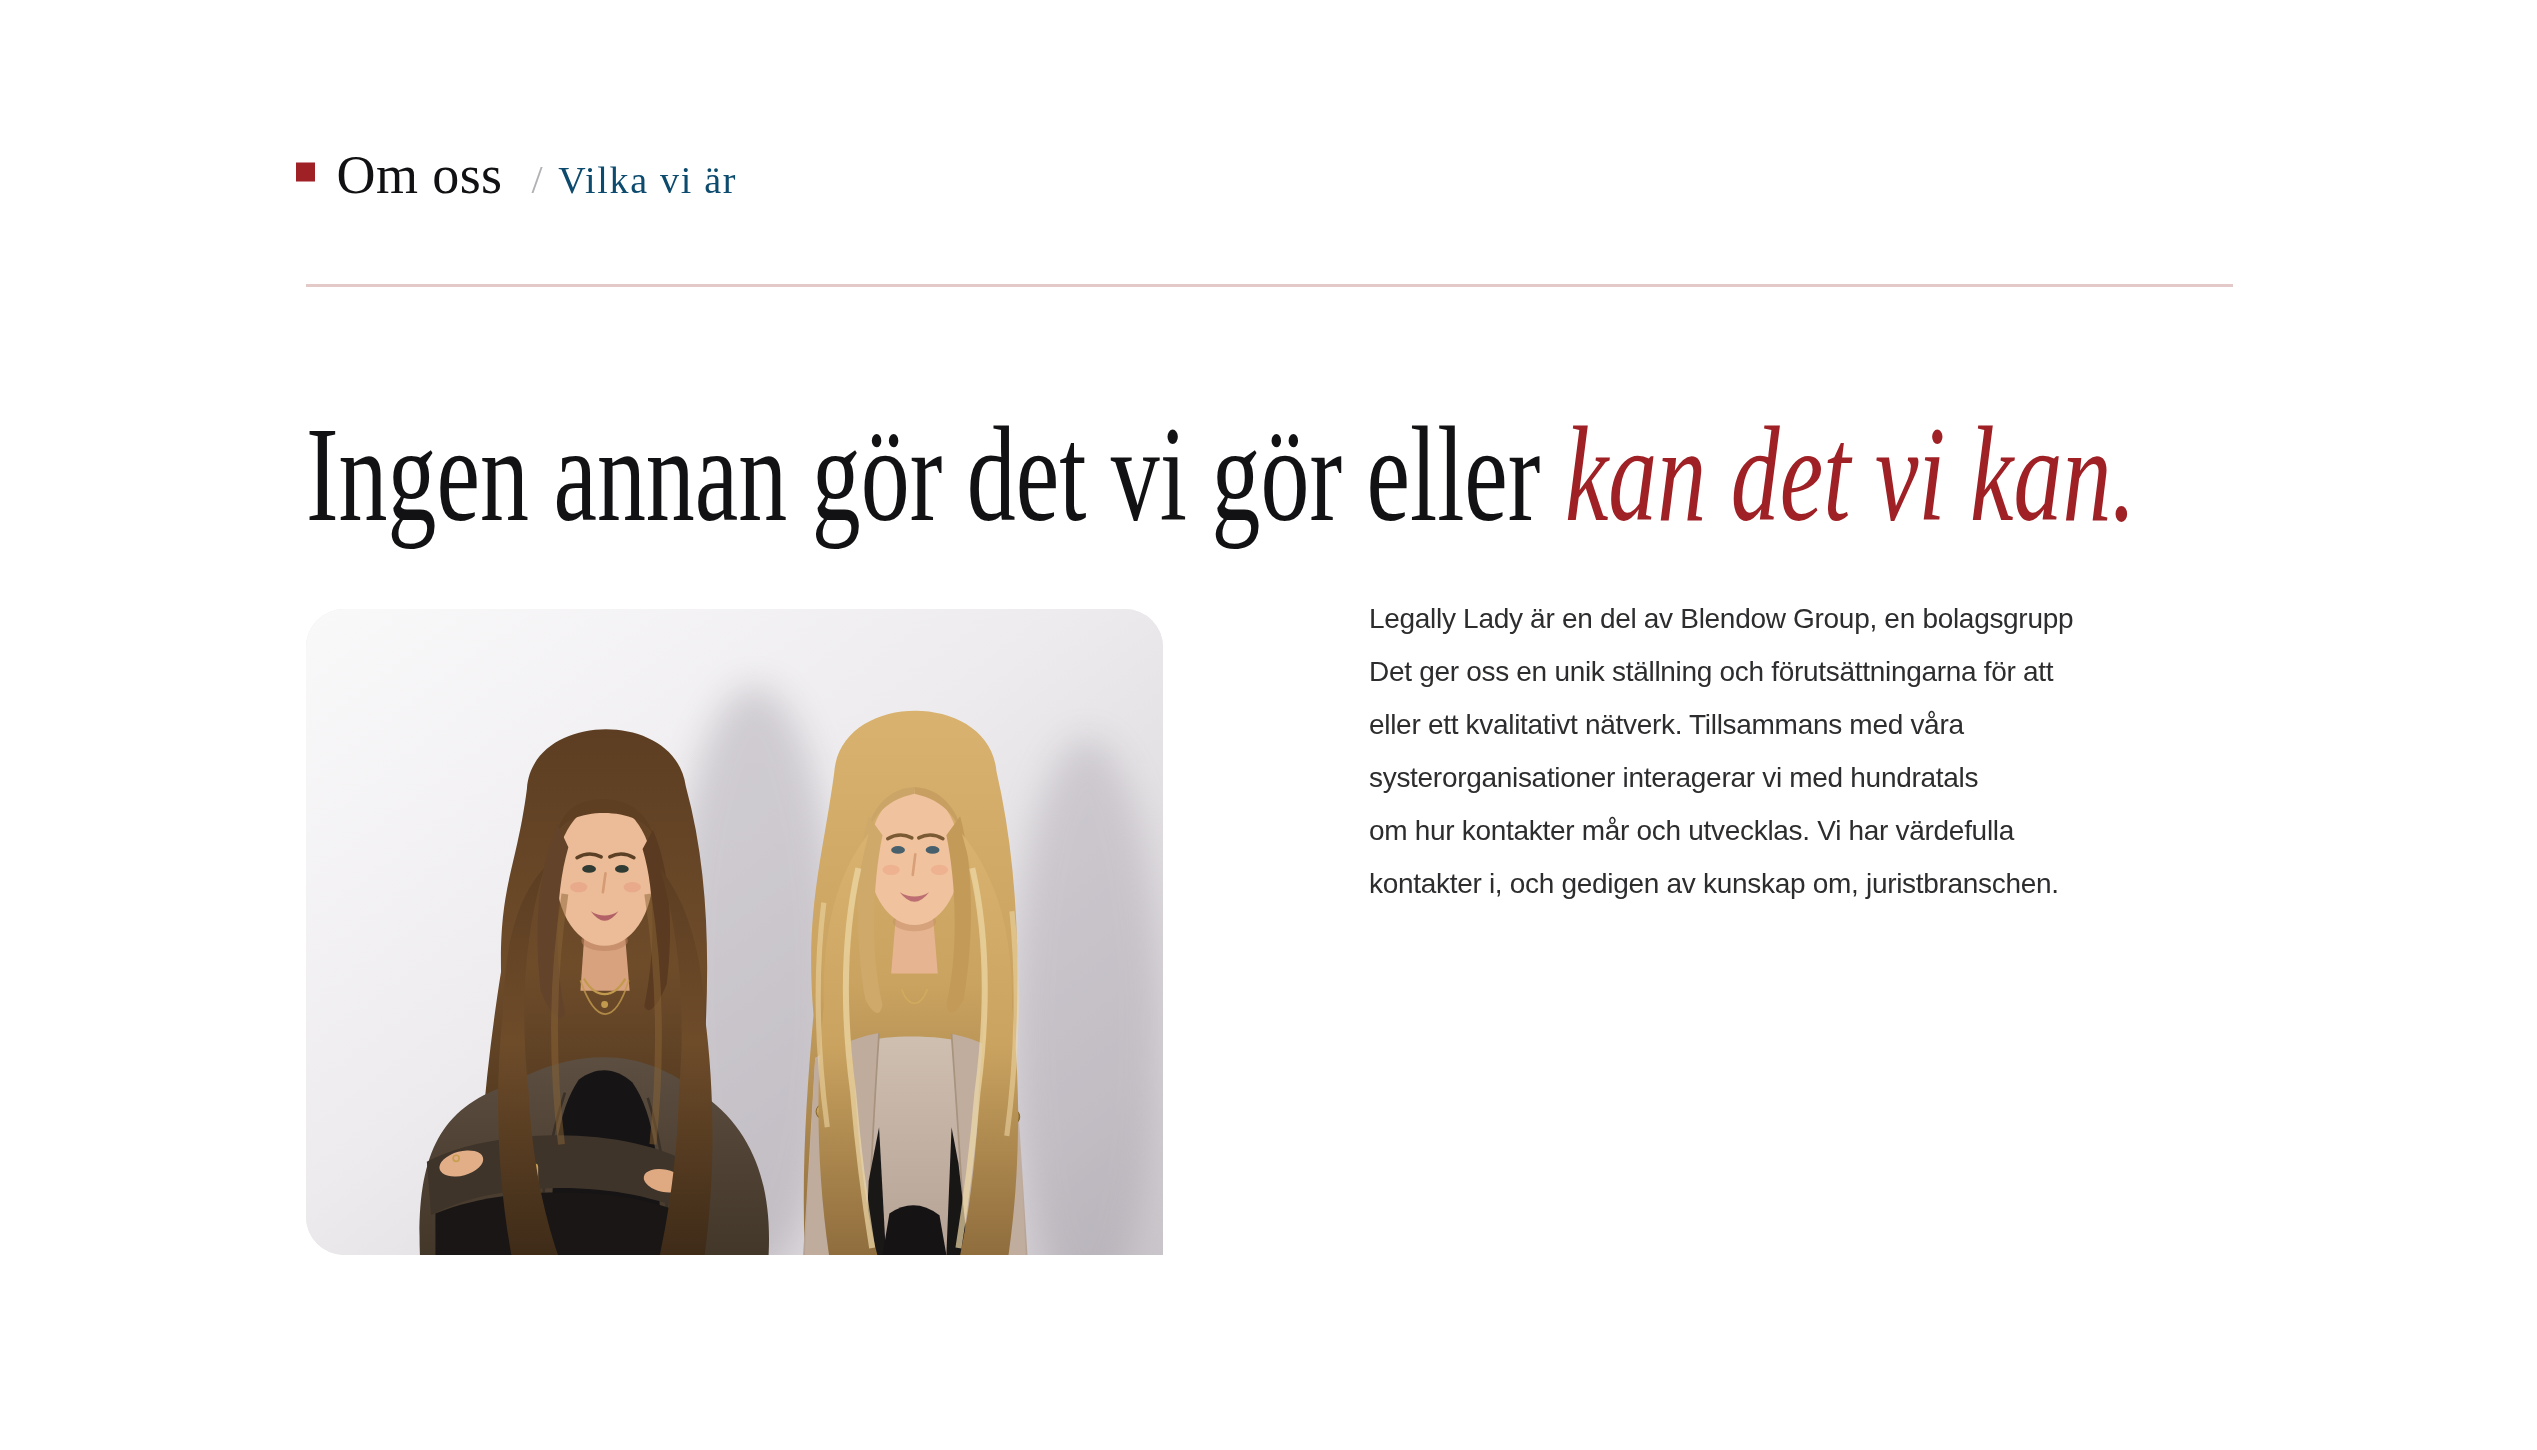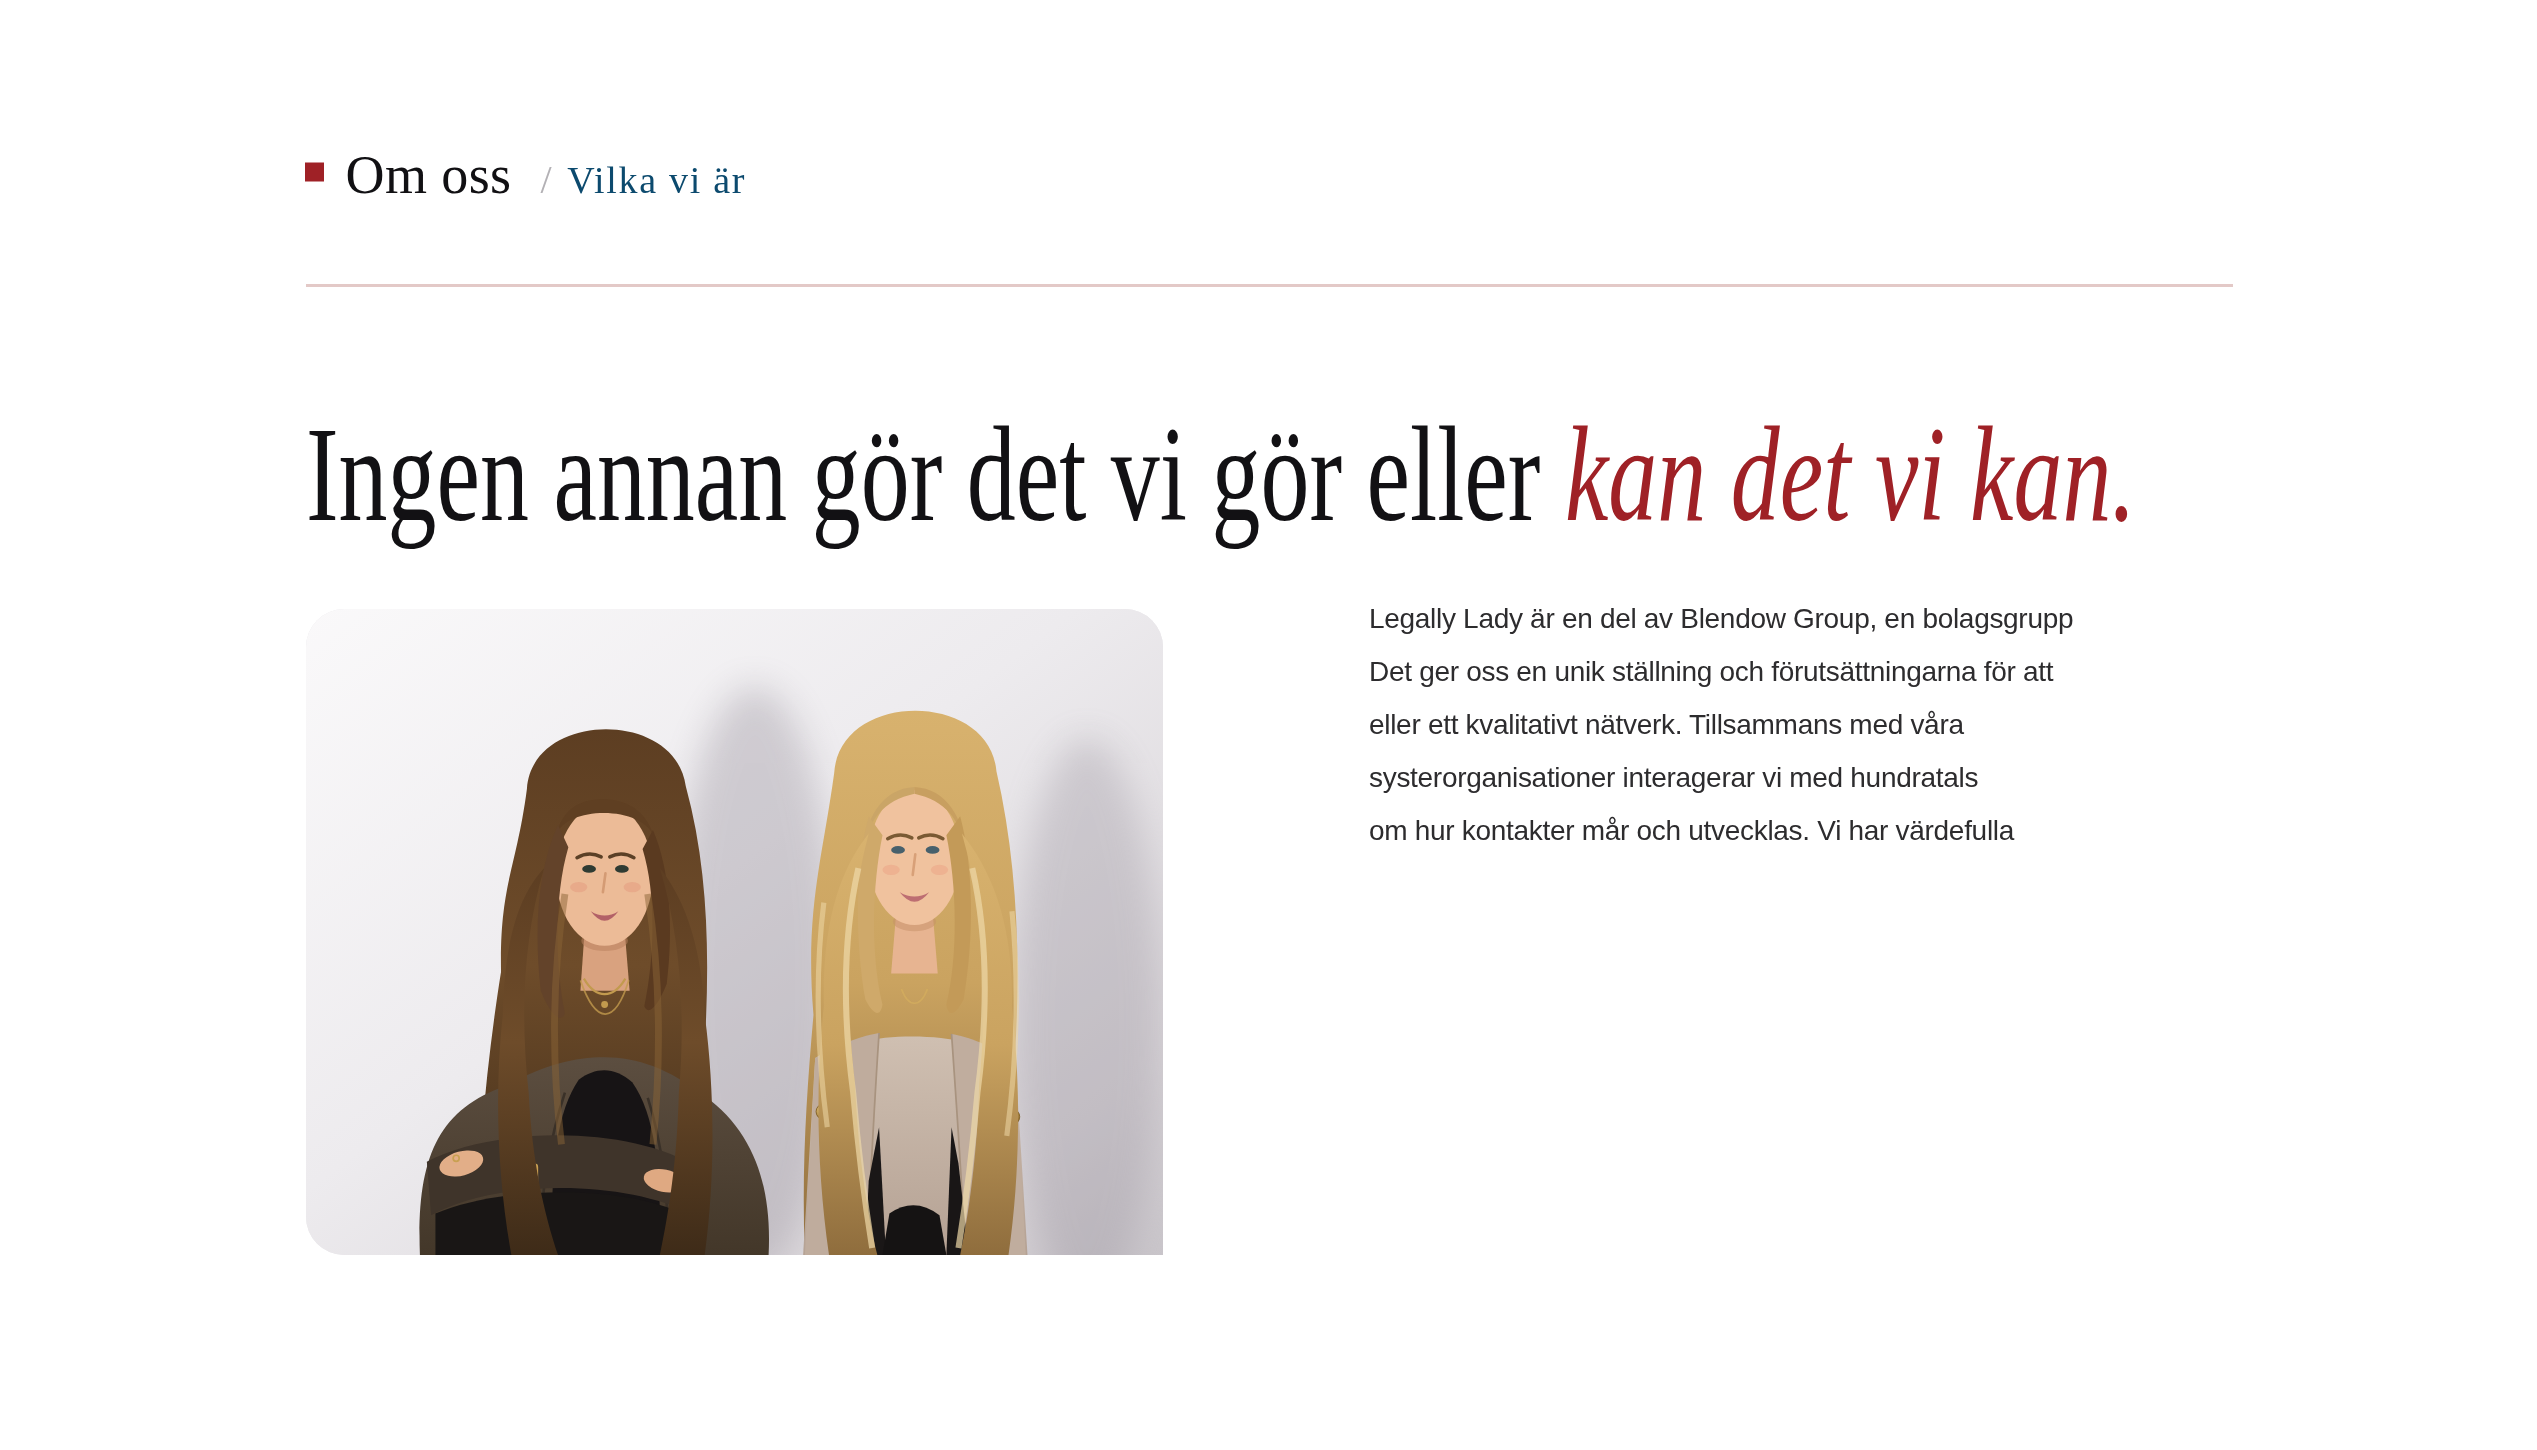--- a/index.html
+++ b/index.html
@@ -10,21 +10,21 @@
   }
   :root{
     --accent:#9f2126;
     --divider:#e3c9c7;
     --heading-ink:#121114;
     --body-ink:#2d2c2e;
     --separator-ink:#b3b1b5;
   }
   
   .breadcrumb{
-    position:absolute;left:305px;top:148px;
+    position:absolute;left:296px;top:148px;
     display:flex;align-items:baseline;white-space:nowrap;
   }
   .crumb-square{
     width:19px;height:19px;background:var(--accent);
     align-self:center;transform:translateY(-3.5px);
     margin-right:21.6px;display:inline-block;
   }
   .crumb-section{
     font-family:"Liberation Serif","DejaVu Serif",serif;
     font-size:54px;line-height:1;color:#111013;text-decoration:none;
@@ -198,14 +198,15 @@
     </g>
   </svg>
 </figure>
 
 <div class="about">
   <div class="line">Legally Lady är en del av Blendow Group, en bolagsgrupp</div>
   <div class="line">Det ger oss en unik ställning och förutsättningarna för att</div>
   <div class="line">eller ett kvalitativt nätverk. Tillsammans med våra</div>
   <div class="line">systerorganisationer interagerar vi med hundratals</div>
   <div class="line">om hur kontakter mår och utvecklas. Vi har värdefulla</div>
+  <div class="line">kontakter i, och gedigen av kunskap om, juristbranschen.</div>
 </div>
 
 
 </body></html>

